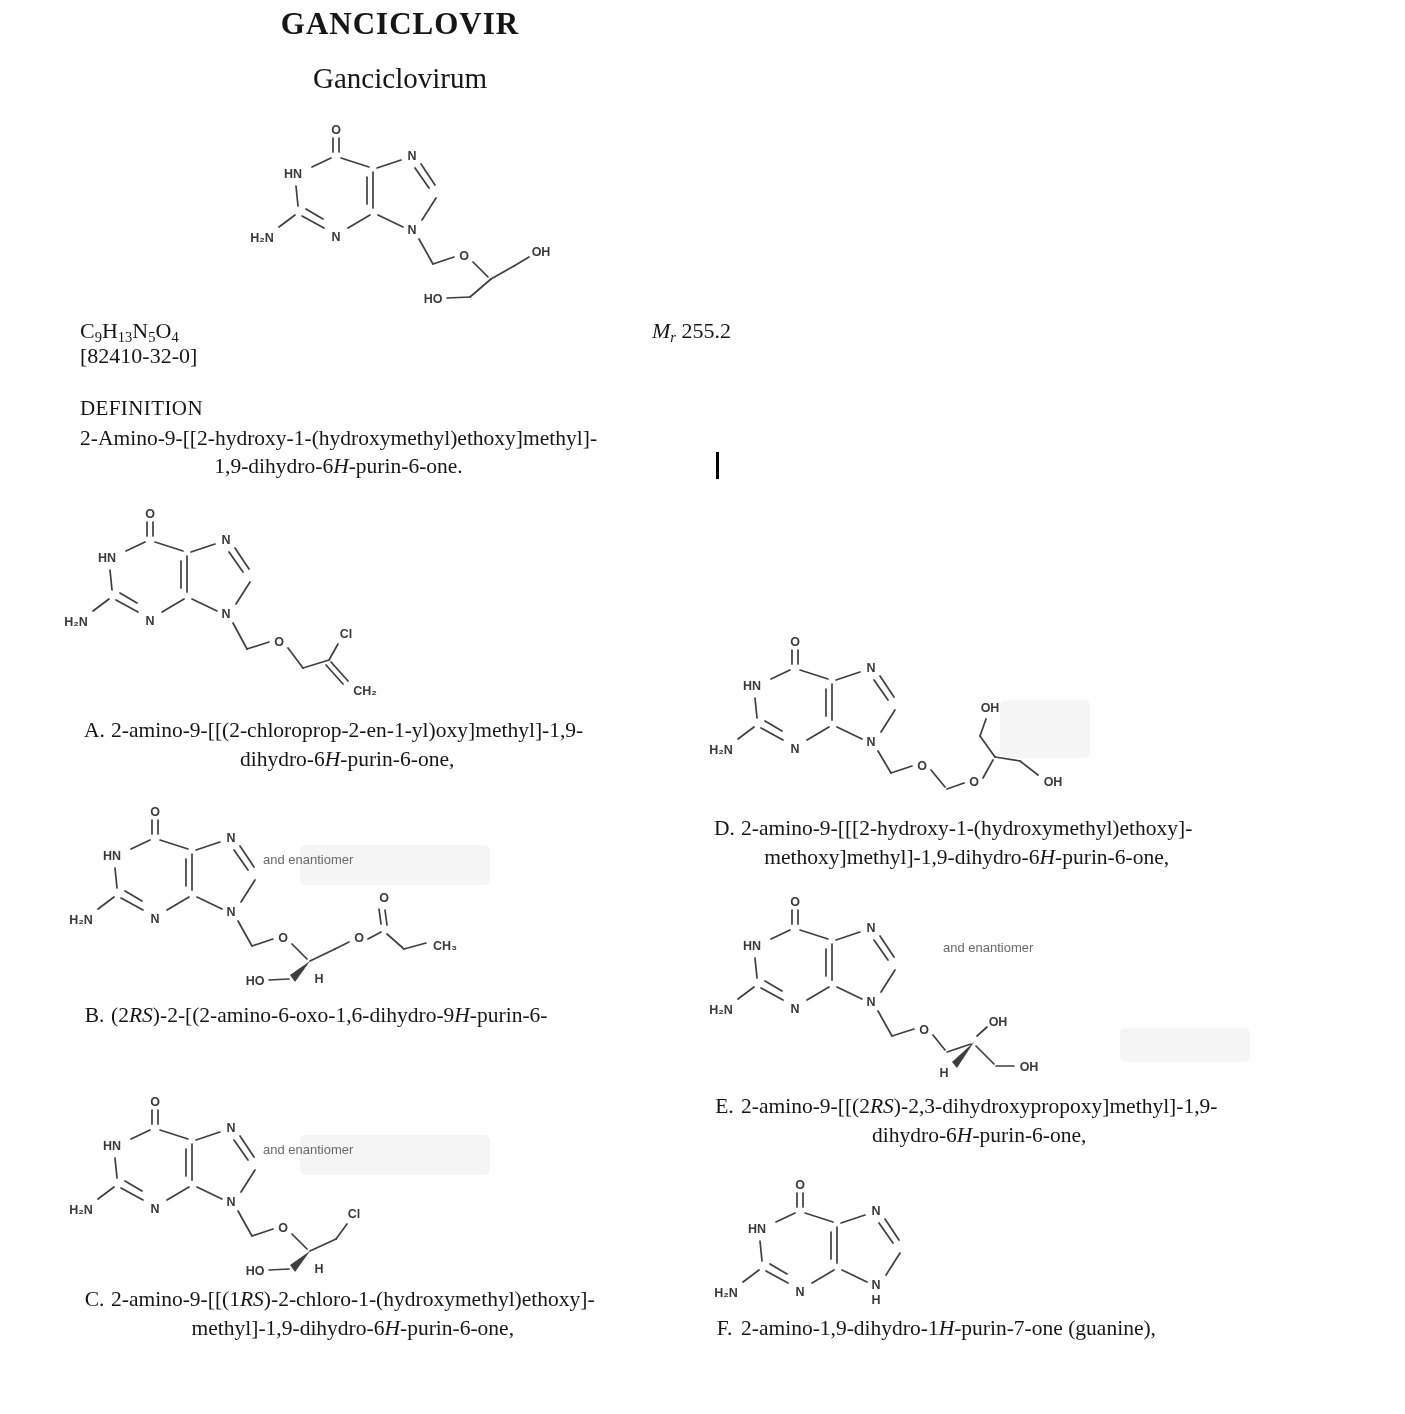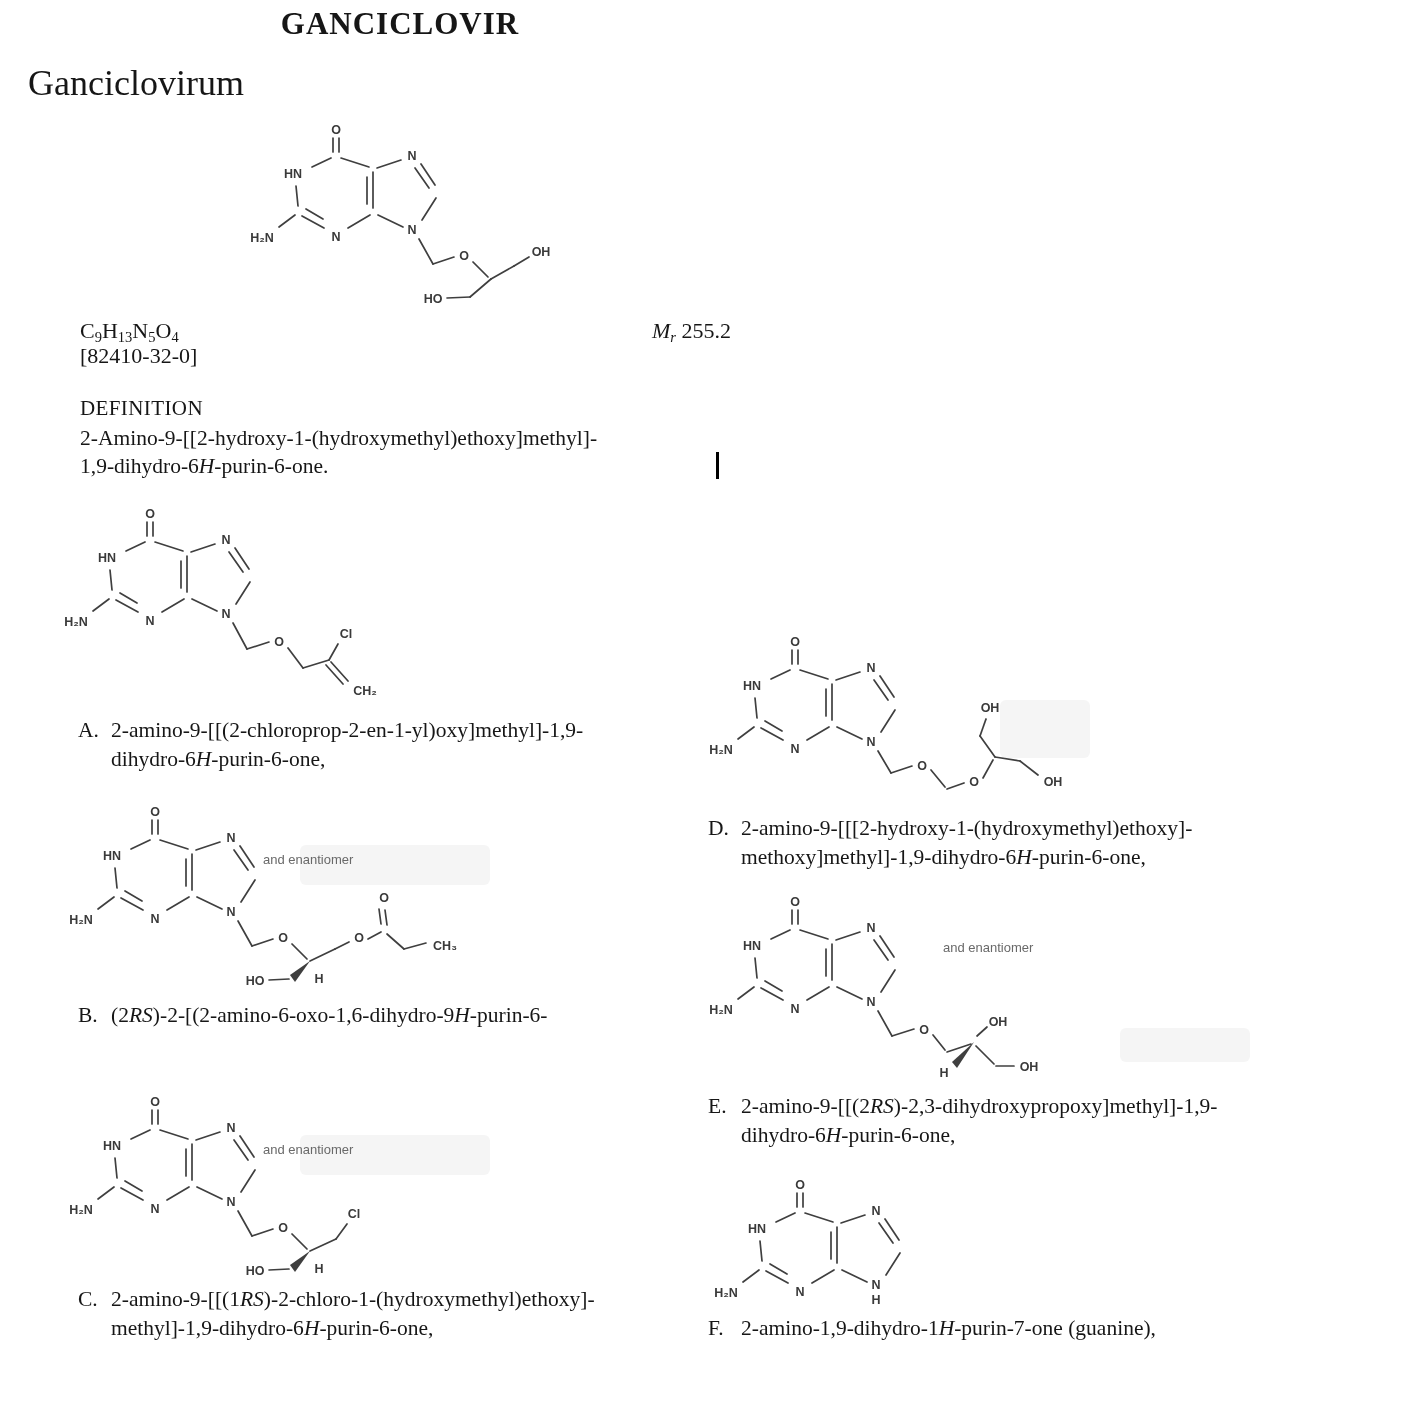--- a/index.html
+++ b/index.html
@@ -1,20 +1,20 @@
 <!DOCTYPE html>
 <html><head>
 <meta charset="utf-8">
 <style>
   html,body{margin:0;padding:0;background:#fff;}
   .page{position:relative;width:1405px;height:1414px;background:#fff;overflow:hidden;
         font-family:"Liberation Serif",serif;color:#161616;}
-  .abs{position:absolute;}
+  .abs{position:absolute;text-align:center;}
   .title{left:0;top:6px;width:800px;text-align:center;font-size:31px;font-weight:bold;letter-spacing:1px;}
-  .subtitle{left:0;top:62px;width:800px;text-align:left;font-size:36px;margin-left:28px;}
+  .subtitle{left:0;top:62px;width:800px;text-align:center;font-size:29px;}
   .formula{left:80px;top:318px;font-size:22px;}
   .mr{left:652px;top:318px;font-size:22px;}
   .cas{left:80px;top:343px;font-size:22px;}
   .heading{left:80px;top:396px;font-size:21px;letter-spacing:.4px;}
   .deftext{left:80px;top:424px;font-size:21.5px;line-height:28px;}
   .imp{display:flex;font-size:21.5px;line-height:29px;}
   .ltr{width:33px;flex:none;}
   .it{font-style:italic;}
   .sb{font-size:.66em;vertical-align:-.28em;}
   .cursor{width:3px;height:27px;background:#000;}

